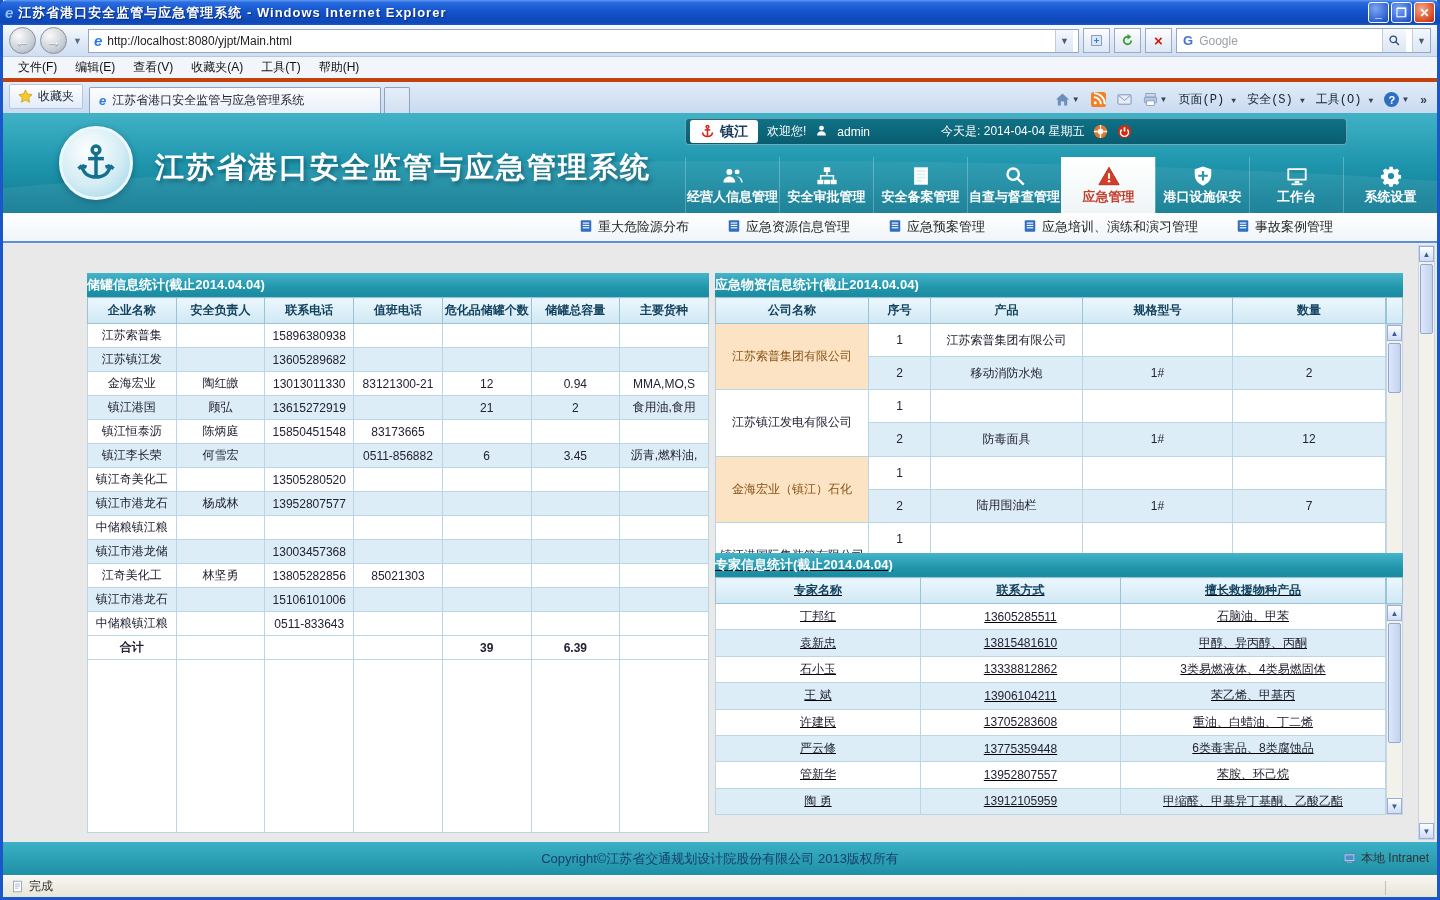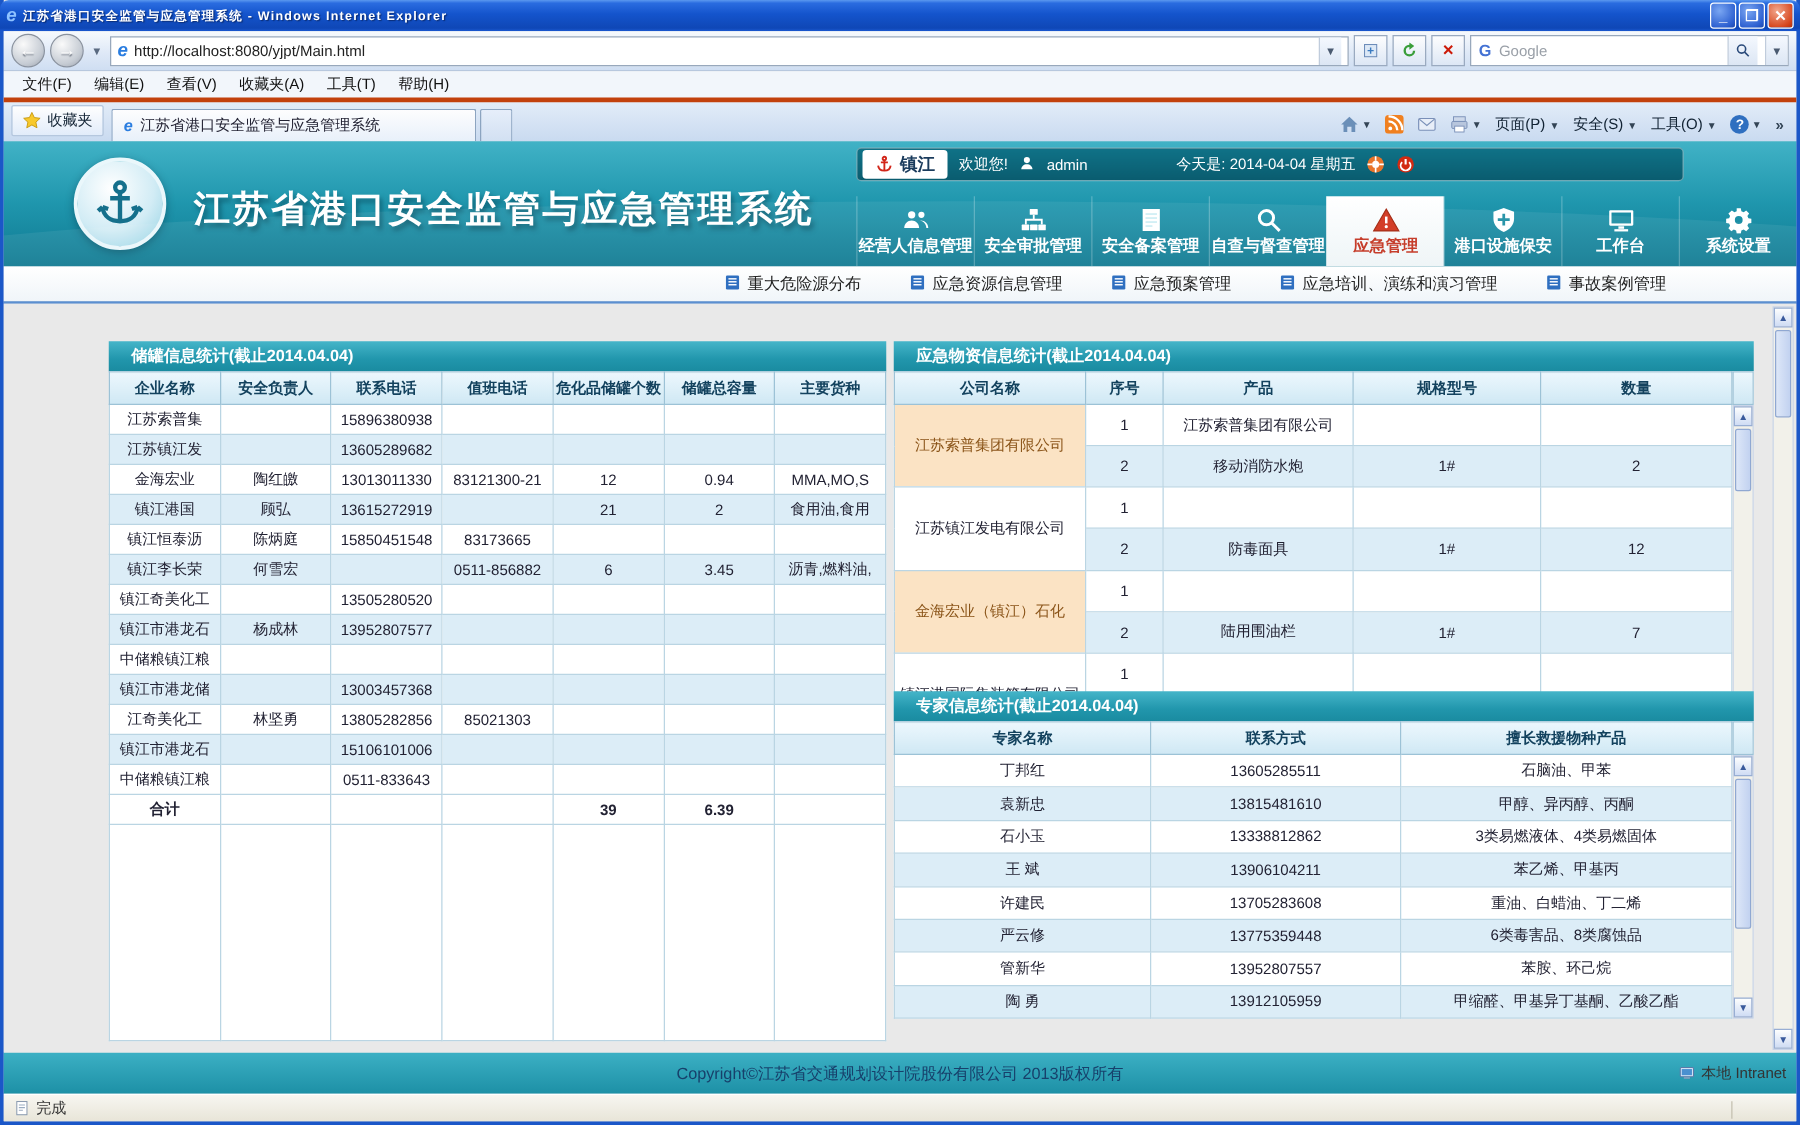--- a/index.html
+++ b/index.html
@@ -7,21 +7,21 @@
     font-family:"Liberation Sans", sans-serif; }
   .window { width:1440px; height:900px; display:flex; flex-direction:column;
     border-left:3px solid #1b57c8; border-right:3px solid #1b57c8; border-bottom:3px solid #1b57c8;
     background:#e9e9e9; }
 
   
   .titlebar { height:25px; flex:0 0 25px; margin:0 -3px; display:flex; align-items:center; gap:5px;
     padding:0 5px; border-radius:7px 7px 0 0;
     background:linear-gradient(180deg,#5b99ef 0%,#2a6ce0 10%,#1454cc 45%,#0f47b6 90%,#1a59d2 100%); }
   .e-logo { font-weight:bold; font-style:italic; color:#8ec2ff; font-size:15px; line-height:1; }
-  .title-text { color:#fff; font-weight:bold; font-size:10px; text-shadow:1px 1px 1px #0a2a6e; letter-spacing:1px; }
+  .title-text { color:#fff; font-weight:bold; font-size:13px; text-shadow:1px 1px 1px #0a2a6e; letter-spacing:1px; }
   .win-buttons { margin-left:auto; display:flex; gap:2px; }
   .winbtn { width:21px; height:21px; border-radius:3px; border:1px solid #fff; color:#fff;
     display:grid; place-items:center; font-size:12px; font-weight:bold; cursor:pointer;
     background:radial-gradient(circle at 35% 30%, #7aa6f2, #2c5fd0 75%, #1c48ac); }
   .winbtn.close { background:radial-gradient(circle at 35% 30%, #f2a78c, #d6451c 75%, #a83010); }
 
   
   .addressbar { height:32px; flex:0 0 32px; display:flex; align-items:center; gap:4px; padding:0 6px;
     background:linear-gradient(180deg,#f7fafd,#dfe9f7 55%,#cfdef2); border-bottom:1px solid #b8c8de; }
   .navbtn { width:27px; height:27px; border-radius:50%; border:1px solid #8a929e; color:#fdfdfd;
@@ -55,21 +55,21 @@
     padding:3px 8px; border:1px solid #b5c7de; border-radius:2px; cursor:pointer;
     background:linear-gradient(#fefefe,#e2ecfa); }
   .tab { height:26px; display:flex; align-items:center; gap:6px; padding:0 9px; font-size:12px; color:#223;
     border:1px solid #8ca4c0; border-bottom:none; border-radius:2px 2px 0 0; cursor:pointer; }
   .tab.active { width:292px; background:linear-gradient(#fdfdfe,#e8f0fa); }
   .tab.stub { width:26px; background:linear-gradient(#e6eefa,#d2e0f2); margin-left:3px; }
   .tab-title { white-space:nowrap; overflow:hidden; }
   .cmd-bar { margin-left:auto; display:flex; align-items:center; gap:11px; padding:0 6px 5px 0;
     font-size:12px; color:#123; }
   .cmd-icon { display:flex; align-items:center; gap:2px; cursor:pointer; }
-  .cmd-label { cursor:pointer; white-space:nowrap; }
+  .cmd-label { cursor:pointer; white-space:nowrap;font-family:Liberation Mono, monospace; }
   .cmd-label .dd, .cmd-icon .dd { font-size:8px; color:#345; }
   .help-circle { width:15px; height:15px; border-radius:50%; background:#2f6fc0; color:#fff; font-size:11px;
     font-weight:bold; display:grid; place-items:center; }
   .cmd-chevron { color:#345; font-weight:bold; cursor:pointer; }
   .i14 { width:15px; height:15px; } .i12 { width:13px; height:13px; }
 
   
   .app-header { height:100px; flex:0 0 100px; position:relative; overflow:hidden;
     background:linear-gradient(180deg,#41b2c6 0%,#1f96ad 50%,#0f7991 100%); }
   .app-header::after { content:''; position:absolute; left:-12%; top:48%; width:130%; height:130%;
@@ -103,25 +103,25 @@
   .submenu-bar { height:30px; flex:0 0 30px; background:linear-gradient(#ffffff,#f0f5f9);
     border-bottom:2px solid #5b8fd0; display:flex; justify-content:flex-end; align-items:center;
     padding-right:104px; }
   .submenu { display:flex; gap:38px; font-size:13px; color:#222; }
   .submenu-item { display:flex; gap:5px; align-items:center; cursor:pointer; white-space:nowrap; }
   .submenu-item svg { width:14px; height:14px; }
 
   
   .content { flex:1; position:relative; background:#e9e9e9; }
   .panel { position:absolute; }
-  .panel-title { height:24px; line-height:24px; padding-left:18px; color:#fff; font-weight:bold;
+  .panel-title { height:24px; line-height:24px; padding-left:0; color:#fff; font-weight:bold;
     font-size:13px; background:linear-gradient(180deg,#45b5c9 0%,#2196ac 60%,#1a8ba0 100%); }
   .left-panel  { left:84px;  top:30px;  width:622px; height:560px; }
   .right-top   { left:712px; top:30px;  width:688px; height:260px; }
-  .right-bottom{ left:712px; top:310px; width:688px; height:222px; }
+  .right-bottom{ left:712px; top:310px; width:688px; height:222px;text-decoration:underline; }
   .table-wrap { position:relative; background:#fff; }
   .right-top .table-wrap { height:292px; }
   .right-bottom .table-wrap { height:238px; }
 
   table.grid { border-collapse:collapse; background:#fff; table-layout:fixed; font-size:12px; color:#223;
     border:1px solid #8fb8cc; width:100%; }
   .left-panel table.grid { height:536px; }
   .table-wrap table.grid { width:calc(100% - 17px); height:100%; }
   table.grid th { background:linear-gradient(180deg,#ecf7fd,#cfe8f4); border:1px solid #9cc2d6;
     color:#13425e; font-weight:bold; height:26px; padding:2px; white-space:nowrap; overflow:hidden; }

